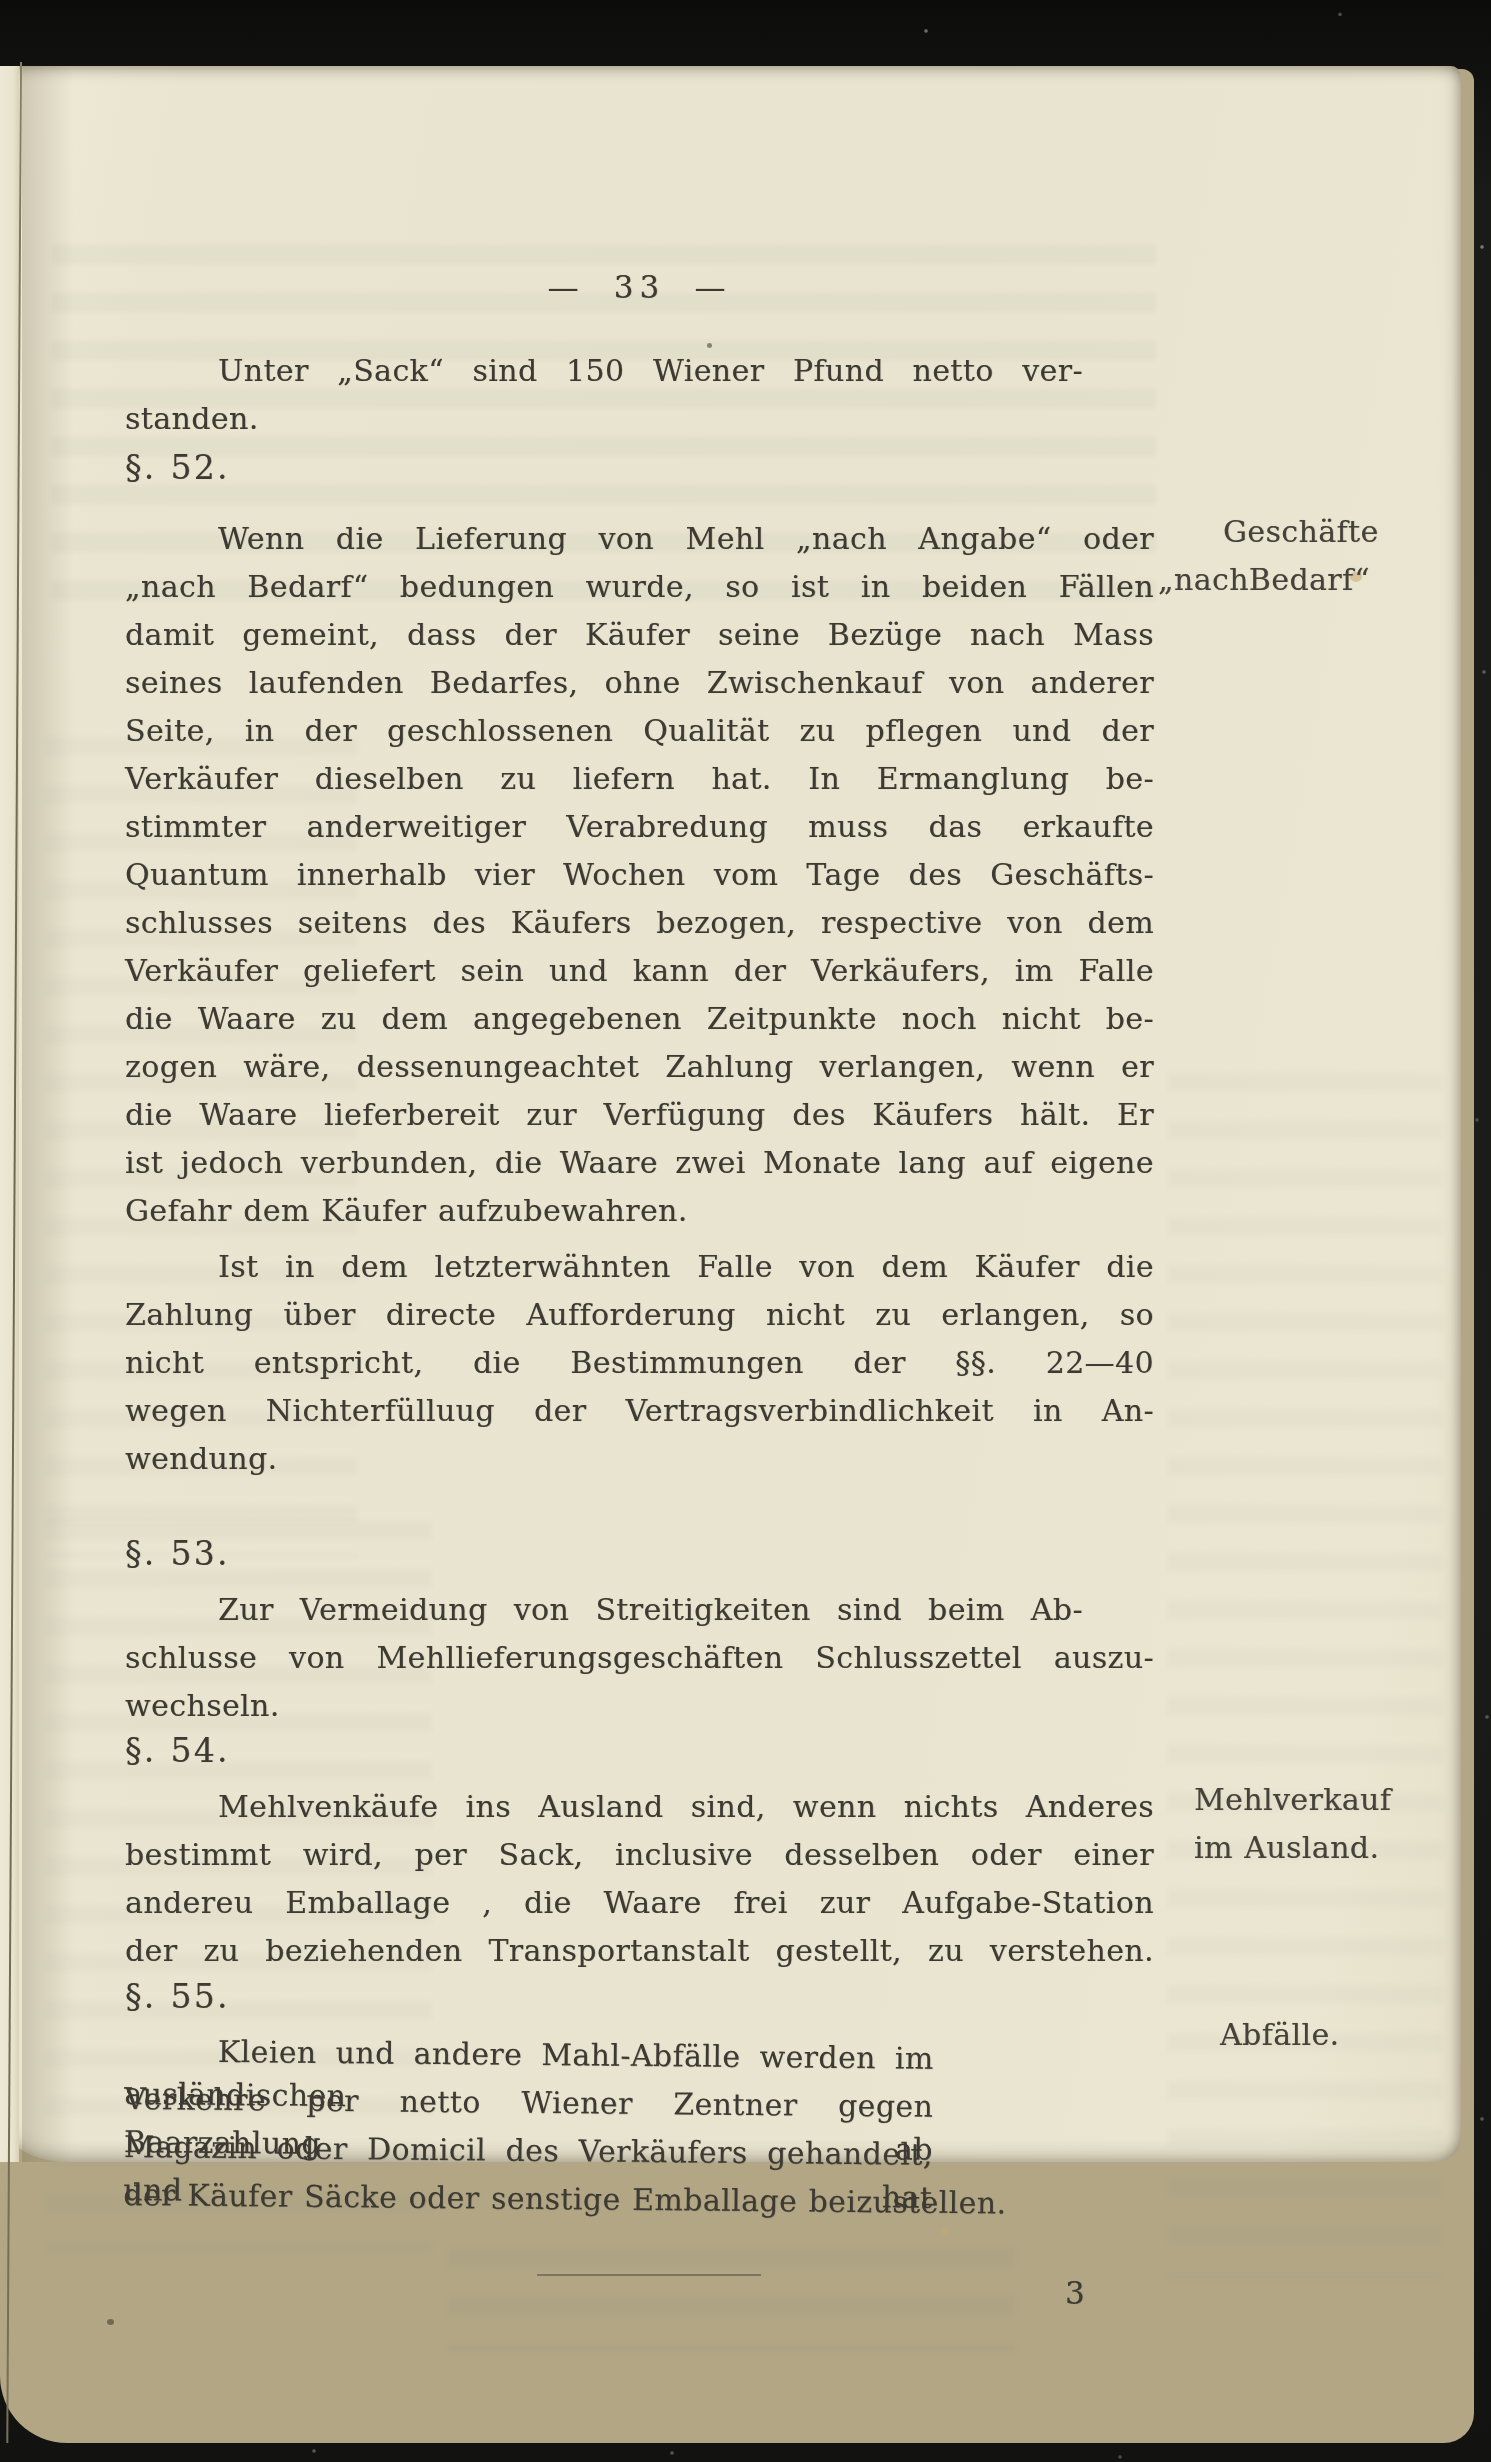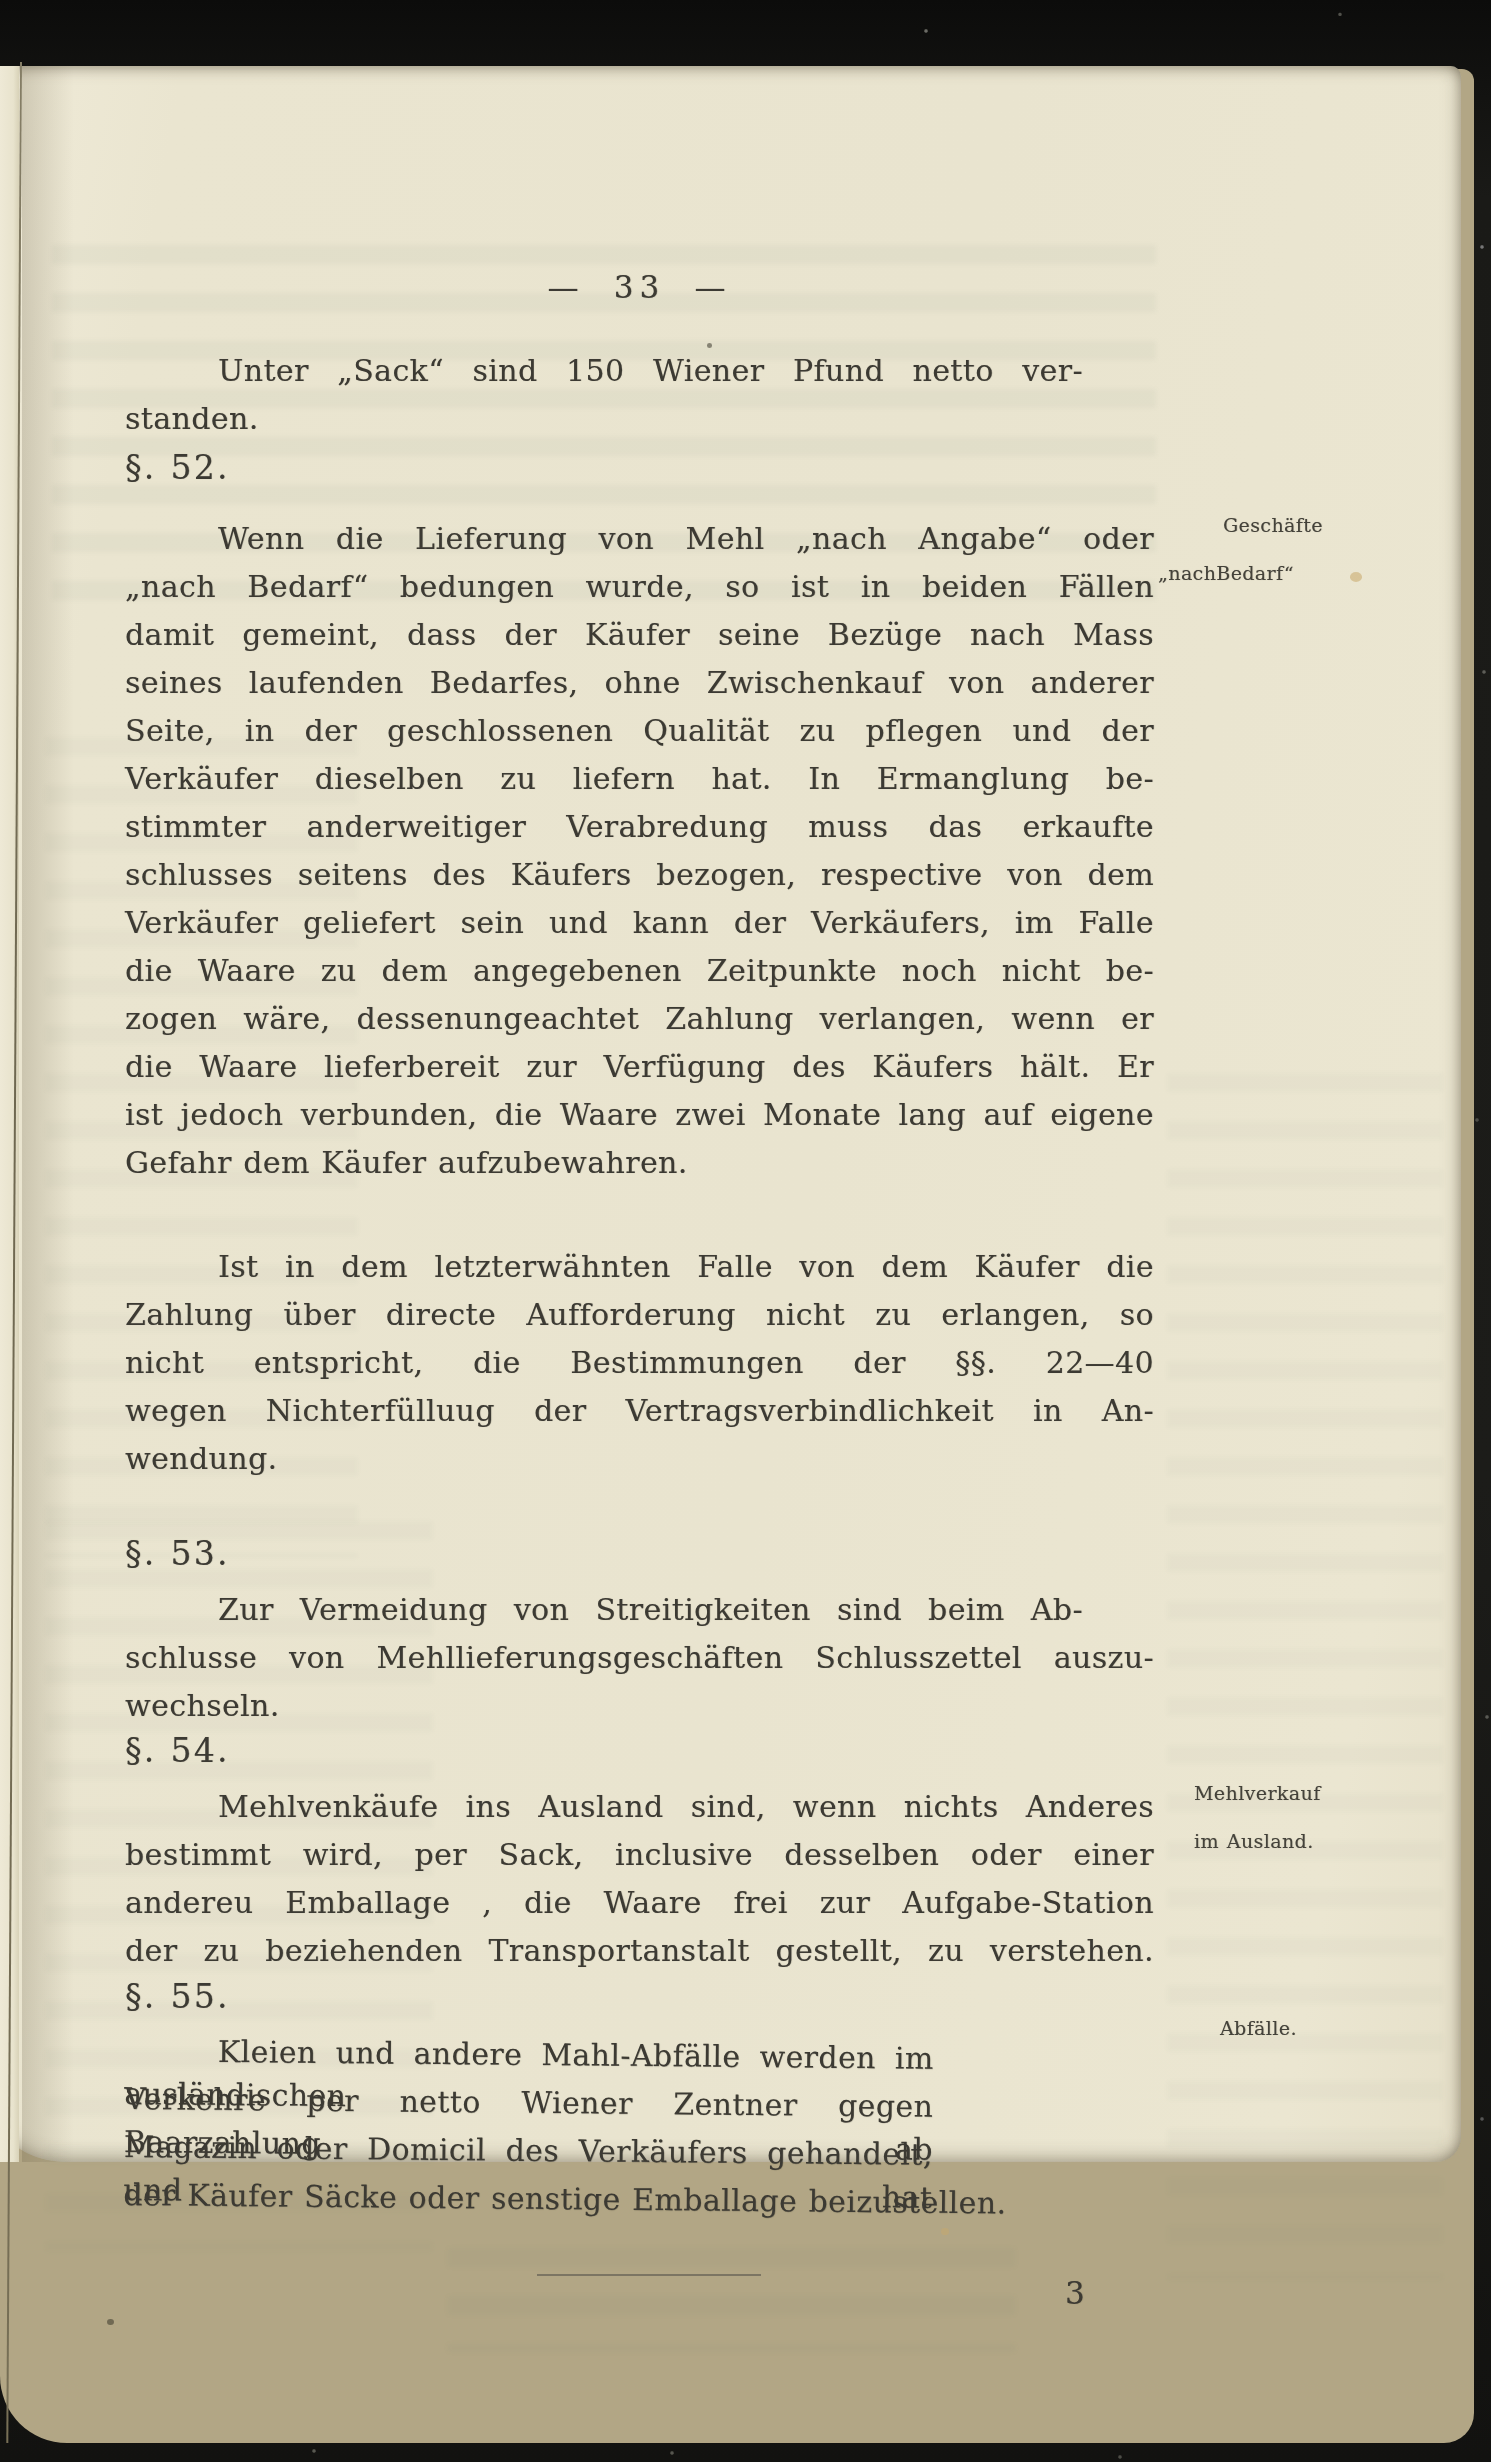--- a/index.html
+++ b/index.html
@@ -39,21 +39,21 @@
   .txt{position:absolute;color:#3c3a33;text-shadow:0.4px 0.4px 0.7px rgba(58,54,45,.4);
     letter-spacing:0.4px;word-spacing:1.5px;}
   .pagenum-top{left:125px;top:203px;width:1029px;text-align:center;font-size:31px;letter-spacing:6px;word-spacing:13.4px;}
   .para{left:125px;width:1029px;font-size:30px;}
   .para .bl{height:48px;line-height:43px;white-space:nowrap;overflow:visible;}
   .just{text-align:justify;white-space:normal !important;}
   .just::after{content:"";display:inline-block;width:100%;height:0;}
   .ind{text-indent:93px;}
   .nrw{padding-right:71px;}
   .shead{left:125px;width:962px;text-align:left;font-size:33px;letter-spacing:2.2px;}
-  .mnote{font-size:19px;letter-spacing:0.4px;color:#44423a;}
+  .mnote{font-size:30px;letter-spacing:0.4px;color:#44423a;}
   .footrule{position:absolute;left:537px;top:2208px;width:224px;height:2.2px;background:#6e695a;opacity:.8;}
   .pagenum-bot{left:1065px;top:2209px;font-size:31px;}
   .s55wrap{transform:rotate(.55deg);transform-origin:left top;width:809px;}
 </style>
 </head>
 <body>
 
 <div id="stage">
   <div id="speckles"></div>
   <div id="page-under"></div>
@@ -86,20 +86,21 @@
     <div class="txt mnote" style="left:1158px;top:496px;">„nachBedarf“</div>
 
     <div class="txt para" style="top:451px;">
       <div class="bl just ind">Wenn die Lieferung von Mehl „nach Angabe“ oder</div>
       <div class="bl just">„nach Bedarf“ bedungen wurde, so ist in beiden Fällen</div>
       <div class="bl just">damit gemeint, dass der Käufer seine Bezüge nach Mass</div>
       <div class="bl just">seines laufenden Bedarfes, ohne Zwischenkauf von anderer</div>
       <div class="bl just">Seite, in der geschlossenen Qualität zu pflegen und der</div>
       <div class="bl just">Verkäufer dieselben zu liefern hat. In Ermanglung be-</div>
       <div class="bl just">stimmter anderweitiger Verabredung muss das erkaufte</div>
+      <div class="bl just">Quantum innerhalb vier Wochen vom Tage des Geschäfts-</div>
       <div class="bl just">schlusses seitens des Käufers bezogen, respective von dem</div>
       <div class="bl just">Verkäufer geliefert sein und kann der Verkäufers, im Falle</div>
       <div class="bl just">die Waare zu dem angegebenen Zeitpunkte noch nicht be-</div>
       <div class="bl just">zogen wäre, dessenungeachtet Zahlung verlangen, wenn er</div>
       <div class="bl just">die Waare lieferbereit zur Verfügung des Käufers hält. Er</div>
       <div class="bl just">ist jedoch verbunden, die Waare zwei Monate lang auf eigene</div>
       <div class="bl">Gefahr dem Käufer aufzubewahren.</div>
     </div>
 
     <div class="txt para" style="top:1179px;">

